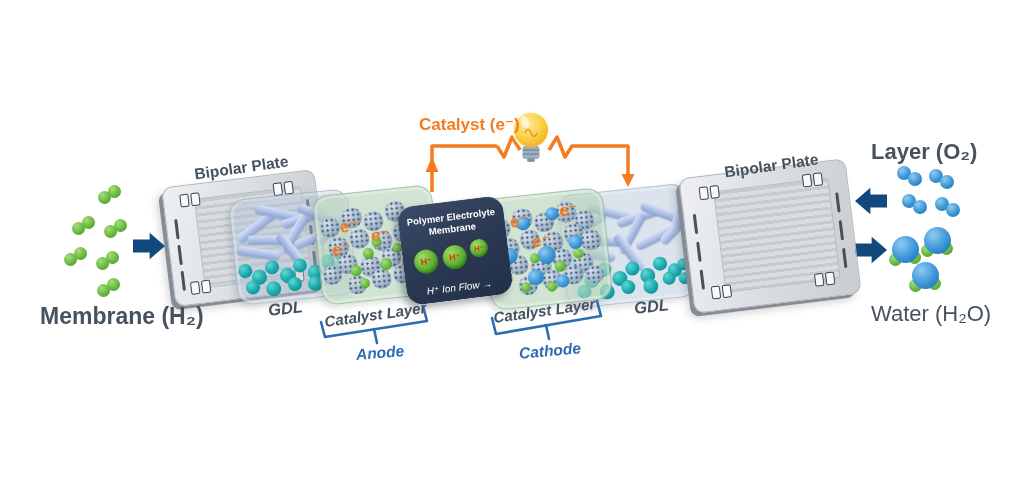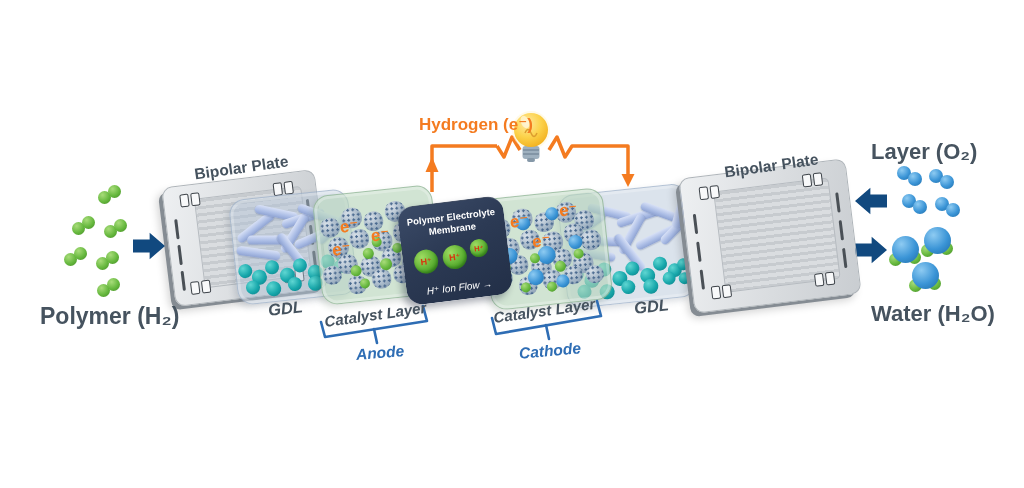--- a/index.html
+++ b/index.html
@@ -333,25 +333,25 @@
       <ellipse cx="525" cy="122" rx="4" ry="6.5" fill="rgba(255,255,255,.55)" transform="rotate(-22 525 122)"></ellipse>
     </g>
     <g stroke="#2E6DB4" stroke-width="2.6" fill="none" stroke-linecap="round" stroke-linejoin="round">
       <path d="M321,322 L325,337 L427,321 L423,306"></path>
       <path d="M374,329 L377,343"></path>
       <path d="M492,318 L496,334 L601,316 L597,301"></path>
       <path d="M546,325 L549,339"></path>
     </g>
   </svg>
 
-  <div class="lbl orange" style="left:419px;top:114px;font-size:17px;font-weight:600">Hydrogen (e⁻)</div>
-
-  <div class="lbl" style="left:40px;top:303px;font-size:23px;font-weight:600">Polymer (H₂)</div>
+  <div class="lbl orange" style="left:419px;top:114px;font-size:17px;font-weight:600">Catalyst (e⁻)</div>
+
+  <div class="lbl" style="left:40px;top:303px;font-size:23px;font-weight:600">Membrane (H₂)</div>
   <div class="lbl" style="left:871px;top:139px;font-size:22px;font-weight:600">Layer (O₂)</div>
-  <div class="lbl" style="left:871px;top:301px;font-size:22px;font-weight:700">Water (H₂O)</div>
+  <div class="lbl" style="left:871px;top:301px;font-size:22px;font-weight:400">Water (H₂O)</div>
 
   <div class="lbl" style="left:194px;top:159px;font-size:15.5px;font-weight:600;transform:rotate(-8deg)">Bipolar Plate</div>
   <div class="lbl" style="left:724px;top:157px;font-size:15.5px;font-weight:600;transform:rotate(-8deg)">Bipolar Plate</div>
 
   <div class="lbl it" style="left:268px;top:299px;font-size:16.5px;font-weight:600;transform:rotate(-6deg)">GDL</div>
   <div class="lbl it" style="left:634px;top:297px;font-size:16.5px;font-weight:600;transform:rotate(-6deg)">GDL</div>
 
   <div class="lbl it" style="left:324px;top:306px;font-size:15px;font-weight:600;transform:rotate(-8deg)">Catalyst Layer</div>
   <div class="lbl it" style="left:493px;top:302px;font-size:15px;font-weight:600;transform:rotate(-8deg)">Catalyst Layer</div>
 

